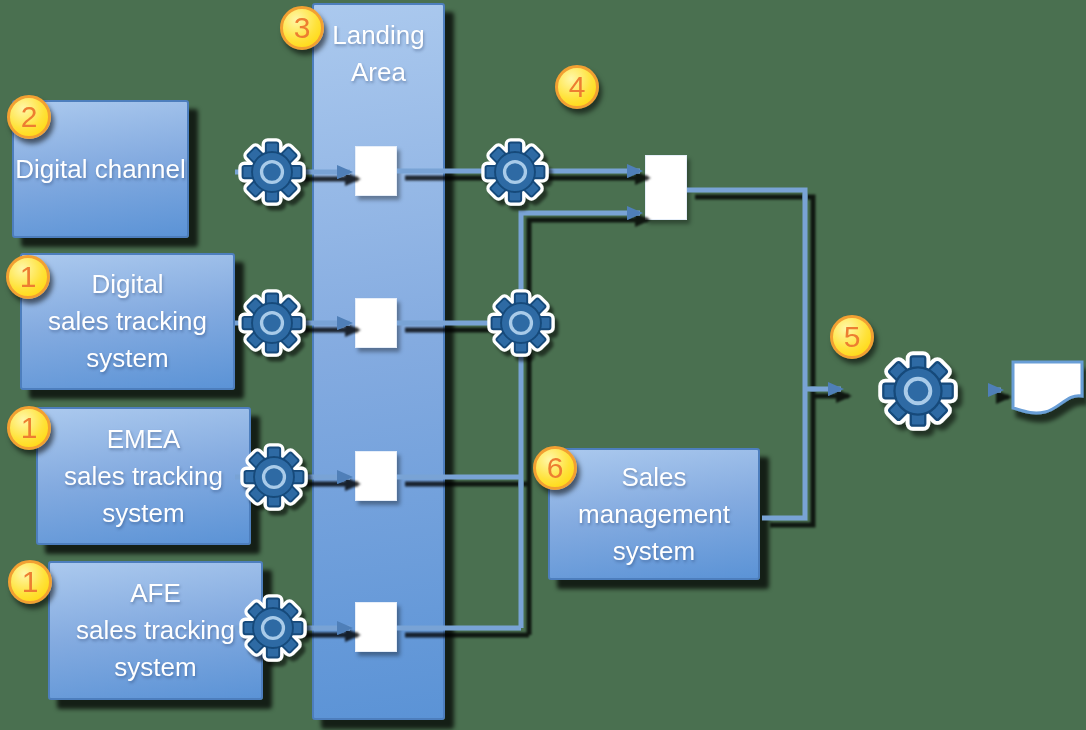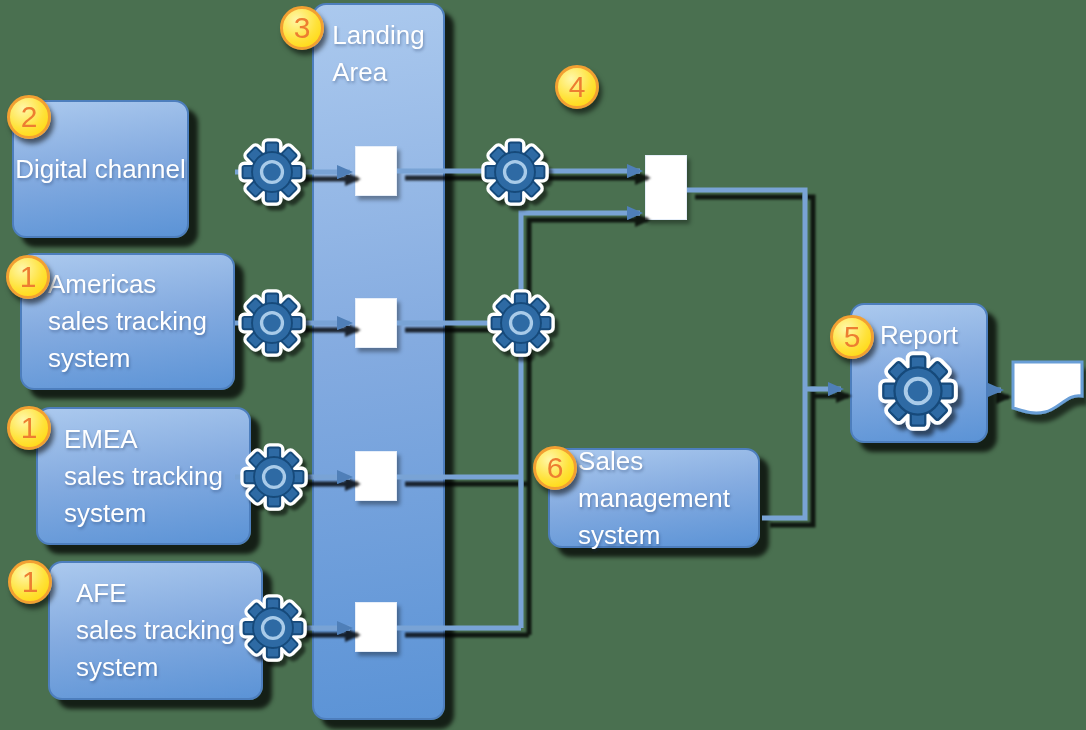--- a/index.html
+++ b/index.html
@@ -3,24 +3,24 @@
 <meta charset="utf-8">
 <style>
   html,body { margin:0; padding:0; }
   body { font-family: "Liberation Sans", sans-serif; }
   #canvas {
     position:relative; width:1086px; height:730px; overflow:hidden;
     background:#4a7050;
   }
   .box {
     position:absolute; box-sizing:border-box;
-    border:2px solid #4d7ebd; border-radius:14px;
+    border:2px solid #4d7ebd; border-radius:3px;
     background:linear-gradient(172deg,#abc9ee 0%,#84abe0 48%,#5b93d6 100%);
     box-shadow:9px 9px 4px rgba(0,0,0,0.72);
-    color:#ffffff; text-align:left;
+    color:#ffffff; text-align:center;
     display:flex; align-items:center; justify-content:center;
   }
   .box-label {
     white-space:pre-line; font-size:26px; line-height:37px;
     text-shadow:1px 2px 3px rgba(20,40,80,0.35);
   }
   .top-label { align-items:flex-start; }
   .top-label .box-label { padding-top:12px; }
   .slot {
     position:absolute; background:#ffffff; border:1px solid #e6eef9;
@@ -49,45 +49,42 @@
 
   <div class="box top-label" style="left:312px; top:3px; width:133px; height:717px;">
     <div class="box-label">Landing
 Area</div>
   </div>
 
   <div class="box" style="left:12px; top:100px; width:177px; height:138px;">
     <div class="box-label">Digital channel</div>
   </div>
   <div class="box" style="left:20px; top:253px; width:215px; height:137px;">
-    <div class="box-label">Americas
+    <div class="box-label">Digital
 sales tracking
 system</div>
   </div>
   <div class="box" style="left:20px; top:407px; width:215px; height:138px;margin-left:16px;">
     <div class="box-label">EMEA
 sales tracking
 system</div>
   </div>
   <div class="box" style="left:20px; top:561px; width:215px; height:139px;margin-left:28px;">
     <div class="box-label">AFE
 sales tracking
 system</div>
   </div>
 
 
-  <div class="box" style="left:548px; top:448px; width:212px; height:100px;">
+  <div class="box" style="left:548px; top:448px; width:212px; height:132px;">
     <div class="box-label">Sales
 management
 system</div>
   </div>
 
-  <div class="box top-label" style="left:850px; top:303px; width:138px; height:140px;">
-    <div class="box-label">Report</div>
-  </div>
 
   <div class="slot" style="left:355px; top:146px; width:42px; height:50px;"></div>
   <div class="slot" style="left:355px; top:298px; width:42px; height:50px;"></div>
   <div class="slot" style="left:355px; top:451px; width:42px; height:50px;"></div>
   <div class="slot" style="left:355px; top:602px; width:42px; height:50px;"></div>
   <div class="slot" style="left:645px; top:155px; width:42px; height:65px;"></div>
 
   <svg id="wires" width="1086" height="730" viewBox="0 0 1086 730">
     <defs>
       <marker id="arrow" markerUnits="userSpaceOnUse" markerWidth="18" markerHeight="16" refX="13" refY="7" orient="auto">

